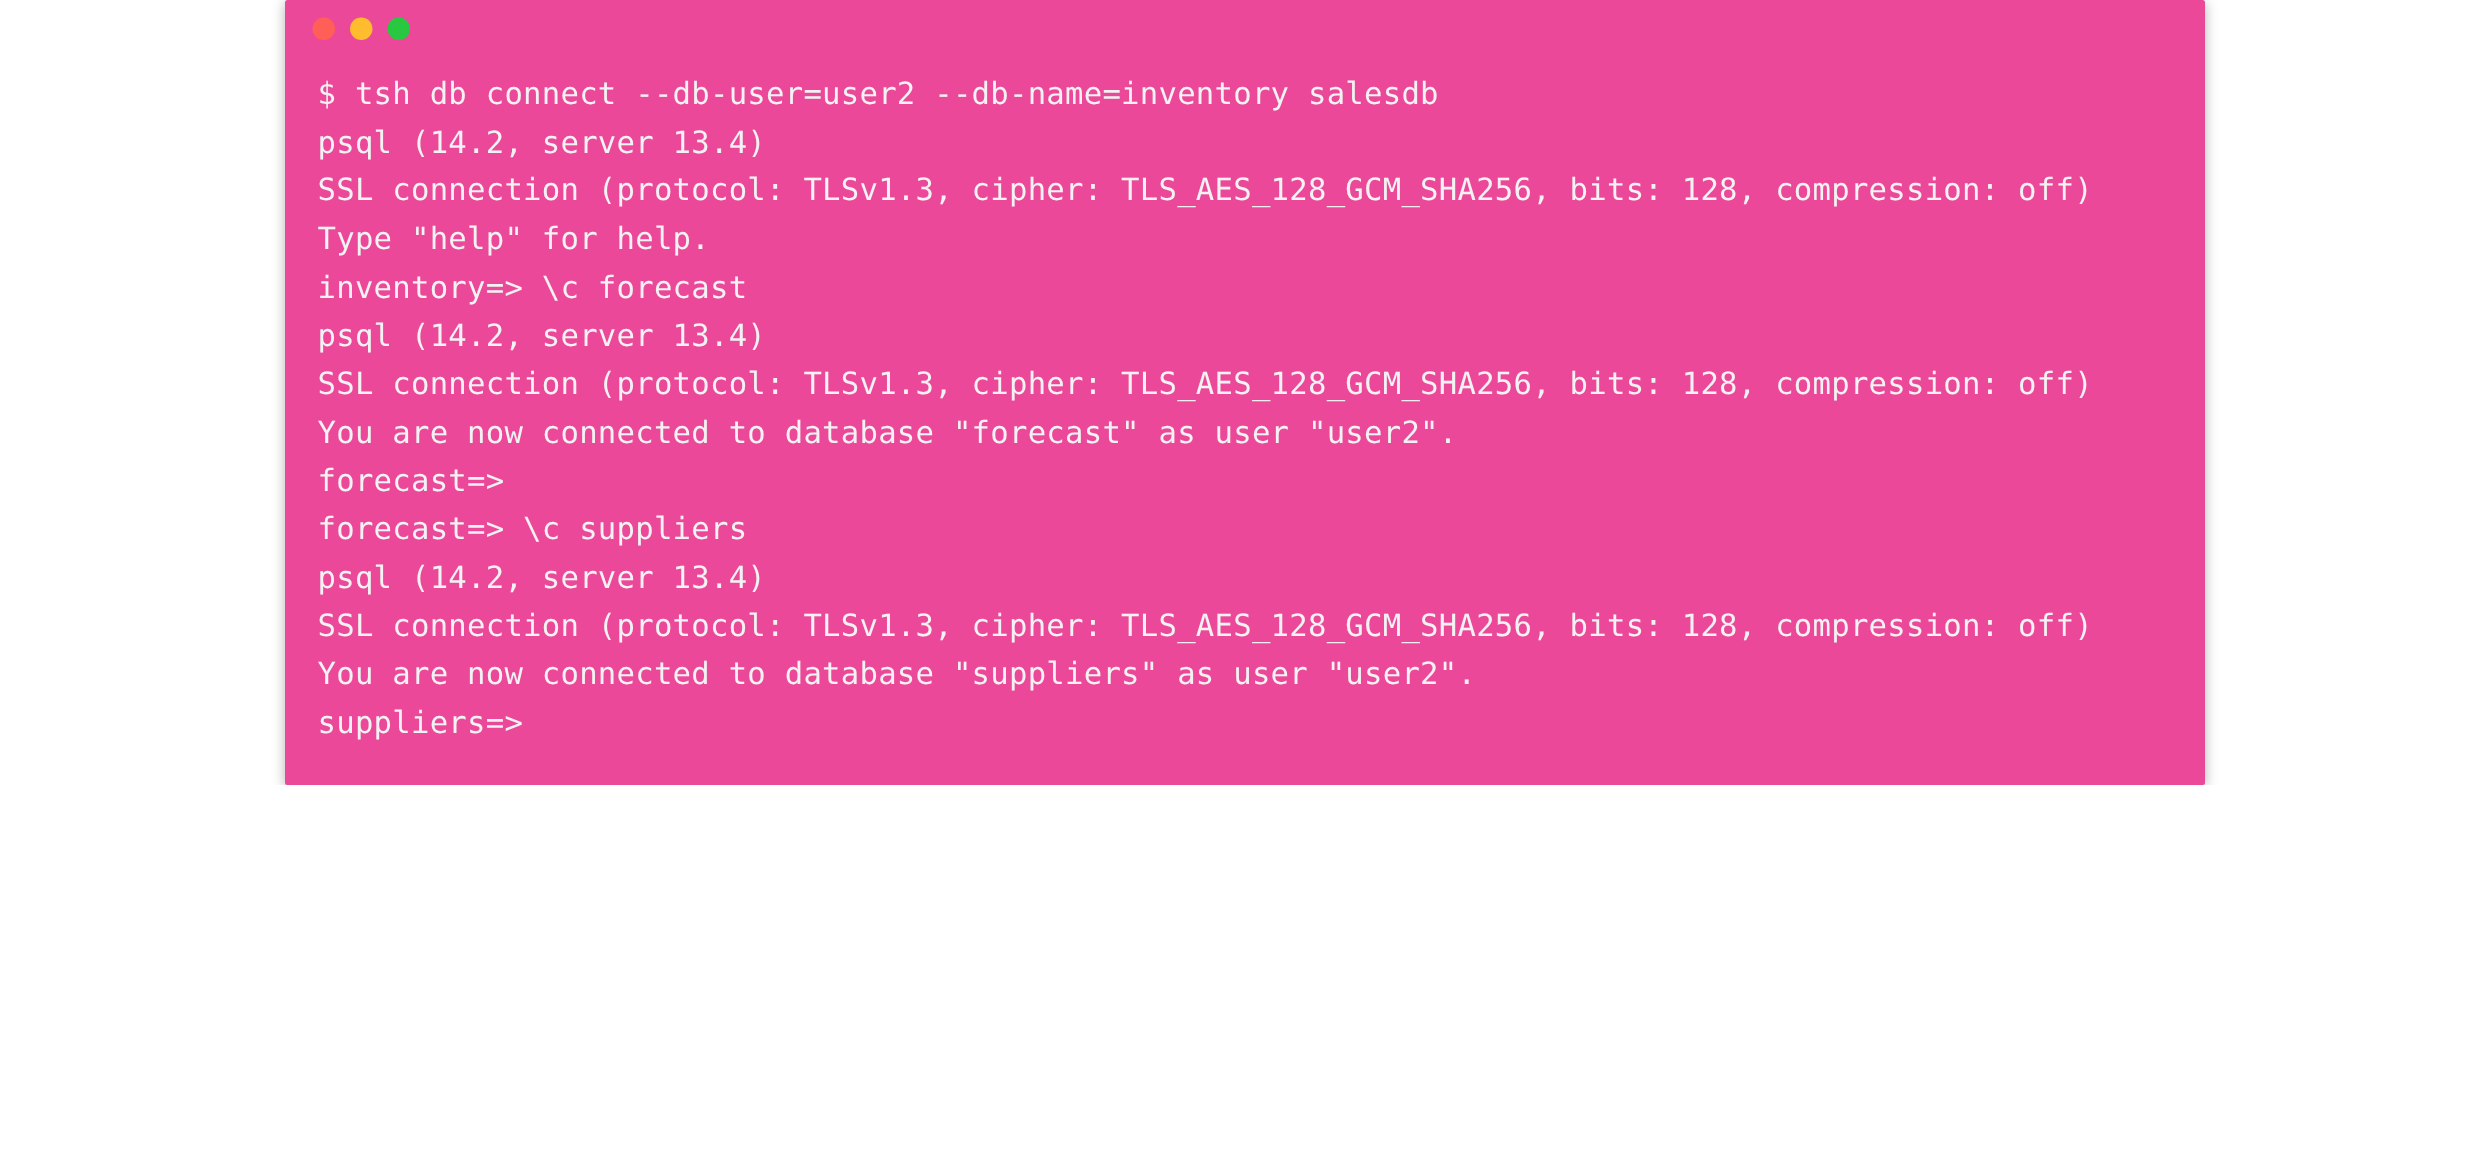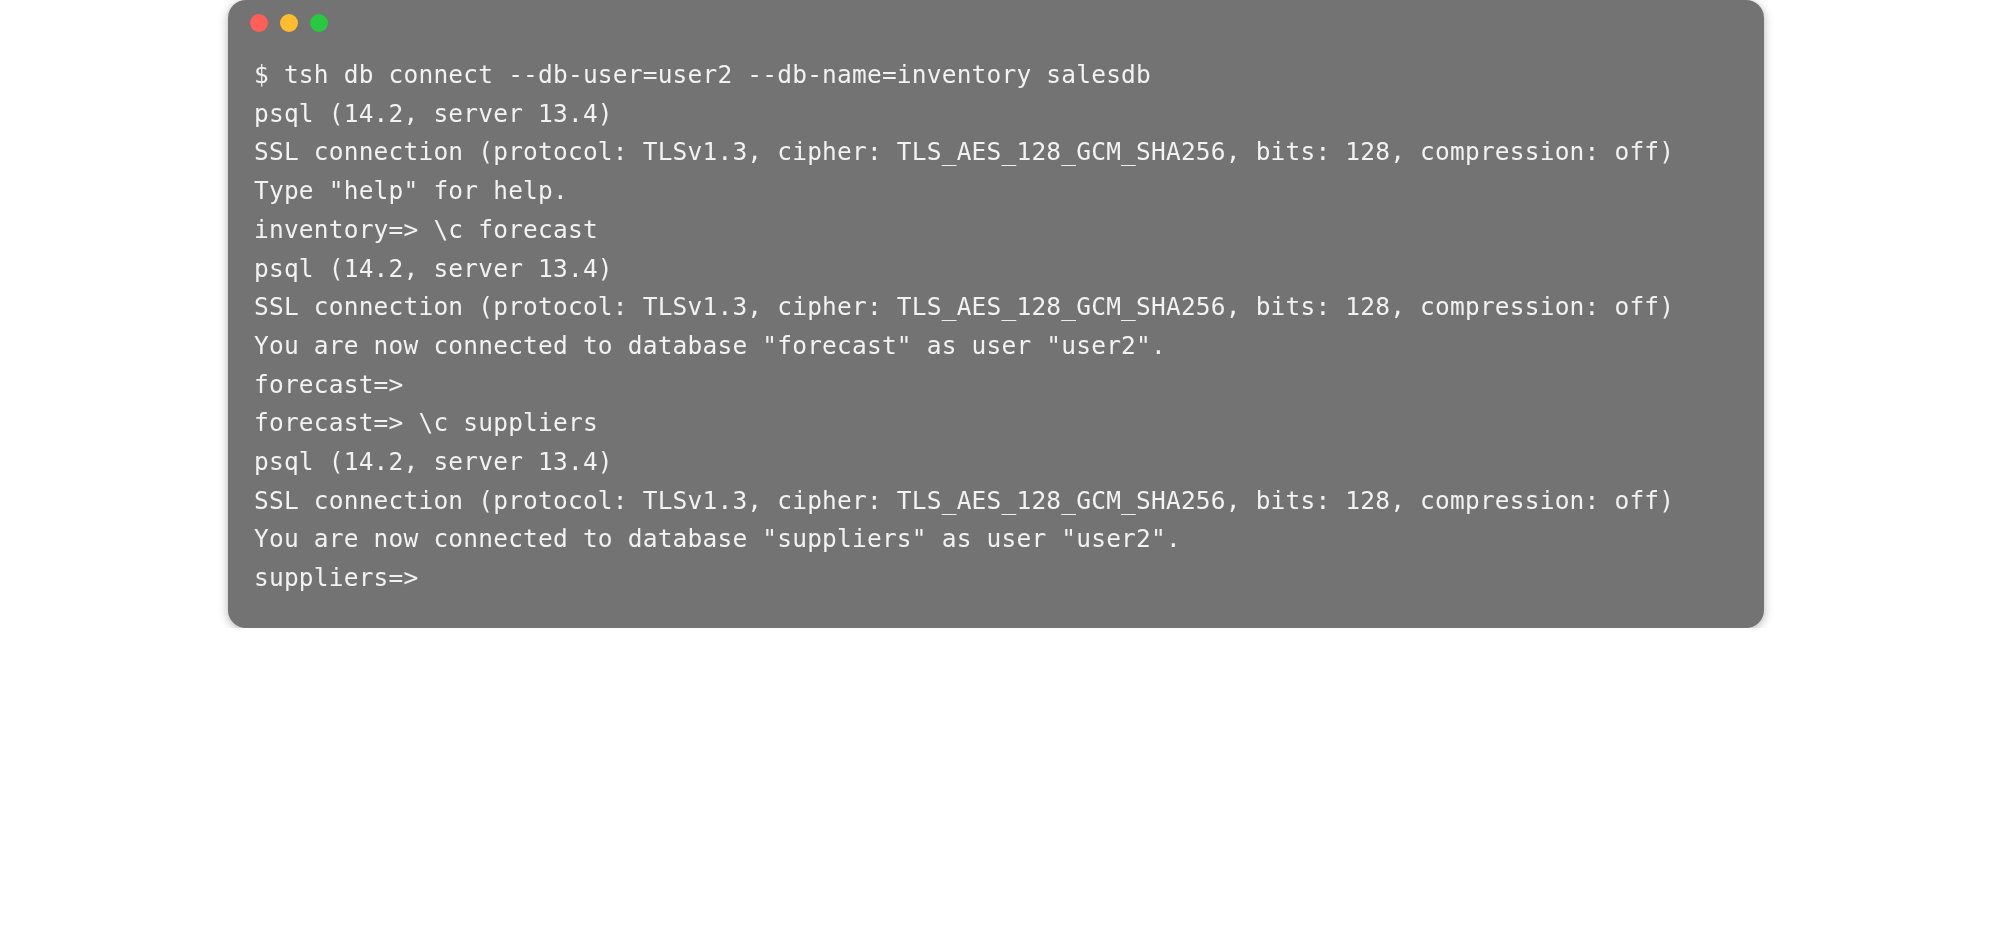--- a/index.html
+++ b/index.html
@@ -10,22 +10,22 @@
     body {
       background: #ffffff;
       padding: 0;
       font-family: 'SF Mono', 'Monaco', 'Menlo', 'Consolas', monospace;
       display: flex;
       justify-content: center;
       align-items: flex-start;
     }
     .terminal-window {
       width: 1536px;
-      background: #737373;
-      border-radius: 18px;
+      background: #ec4899;
+      border-radius: 2px;
       overflow: hidden;
       box-shadow: 0 2px 10px rgba(0,0,0,0.3);
     }
     .titlebar {
       height: 46px;
       display: flex;
       align-items: center;
       padding-left: 22px;
       gap: 12px;
     }

